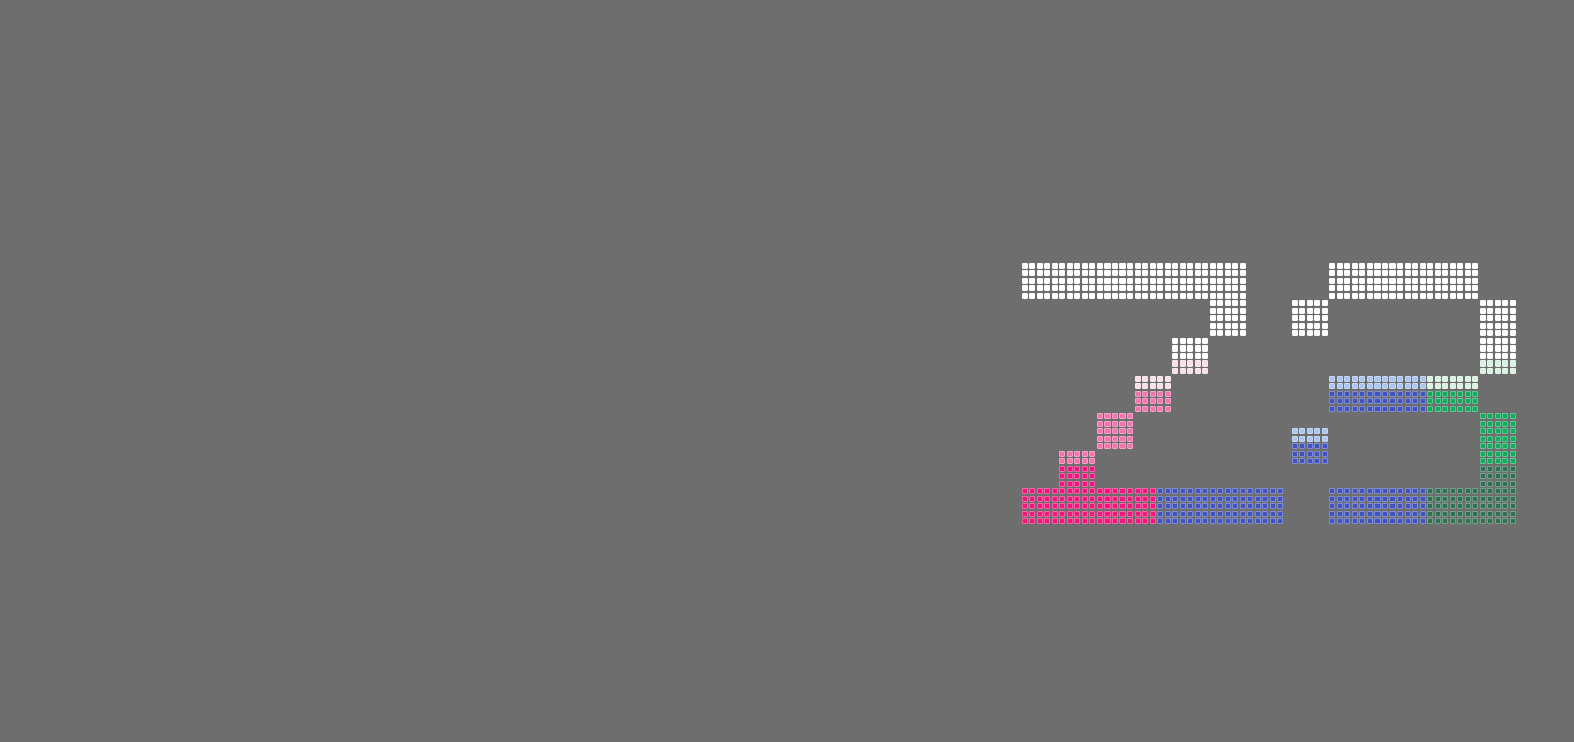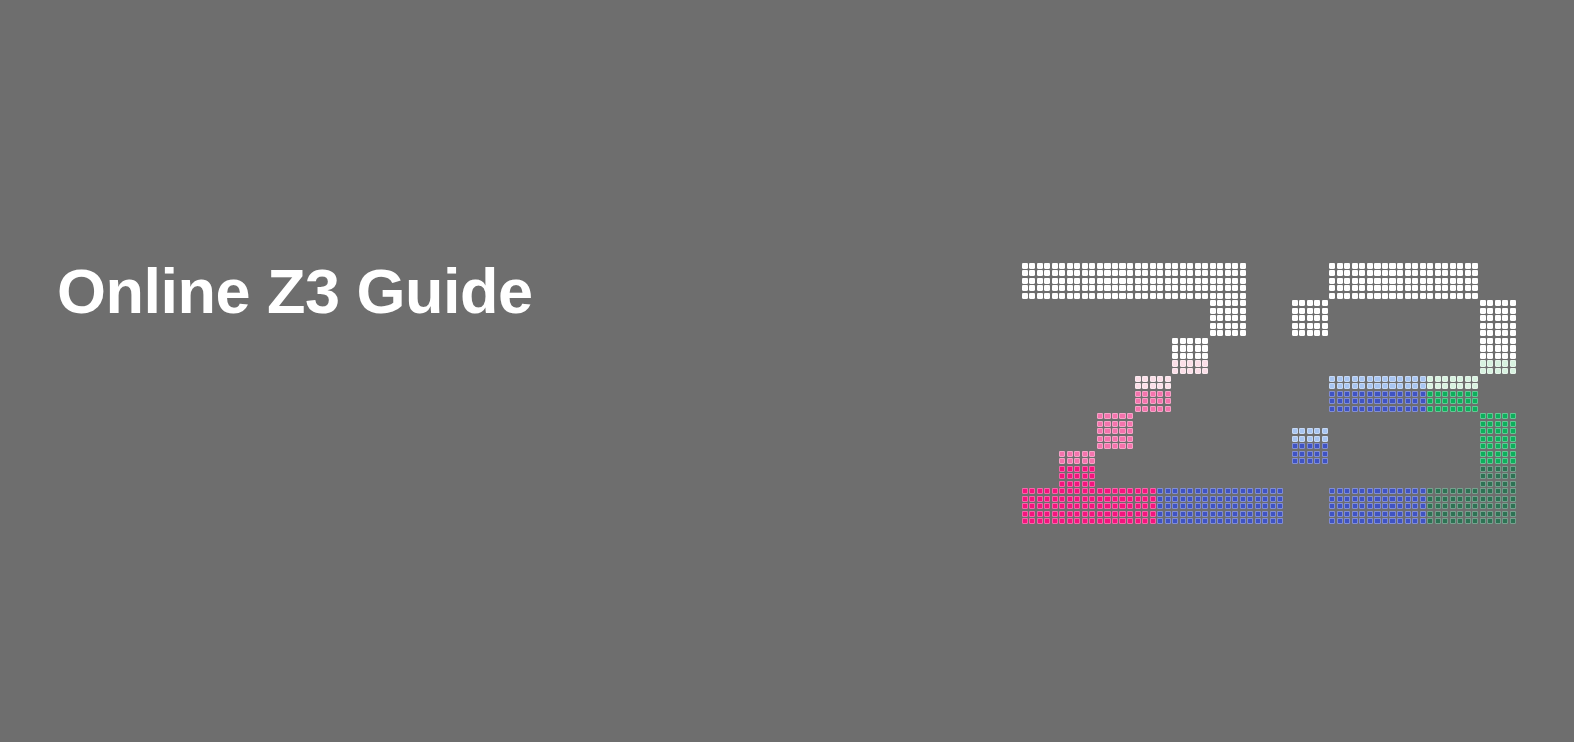--- a/index.html
+++ b/index.html
@@ -91,21 +91,20 @@
     border-radius: 1.4px;
     box-shadow: 0 0 0 0.7px rgba(255,255,255,0.45) inset;
   }
 </style>
 </head>
 <body>
 
 <div id="hero">
 
   <div id="hero-text">
-    <h1 id="page-title">Online Z3 Guide</h1>
 
   </div>
 
   <div id="logo-wrap">
     <div class="glyph" id="glyph-z">
         <div class="pxcell" style="left: 0.7px; top: 0.7px; background: rgb(255, 255, 255);"></div>
         <div class="pxcell" style="left: 8.22px; top: 0.7px; background: rgb(255, 255, 255);"></div>
         <div class="pxcell" style="left: 15.74px; top: 0.7px; background: rgb(255, 255, 255);"></div>
         <div class="pxcell" style="left: 23.26px; top: 0.7px; background: rgb(255, 255, 255);"></div>
         <div class="pxcell" style="left: 30.78px; top: 0.7px; background: rgb(255, 255, 255);"></div>

